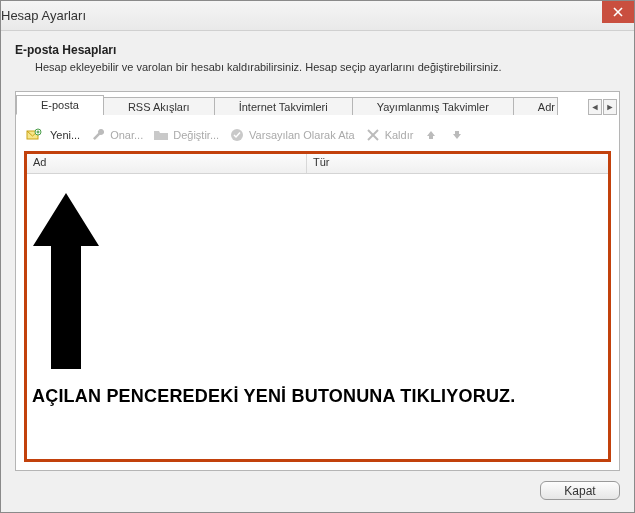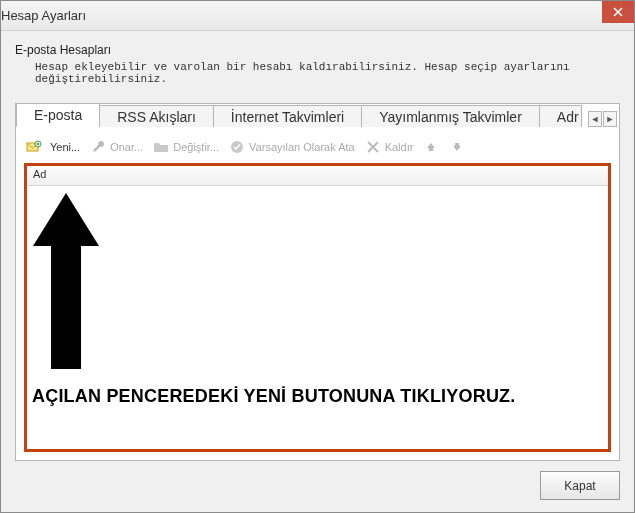--- a/index.html
+++ b/index.html
@@ -56,31 +56,30 @@
   .win-close svg { stroke: #fff; }
 
   .content {
     flex: 1;
     padding: 12px 14px 12px 14px;
     display: flex;
     flex-direction: column;
     position: relative;
   }
   .heading {
-    font-weight: normal;
+    font-weight: bold;
     font-size: 12px;
     color: #222;
     margin-bottom: 4px;
   }
   .subheading {
     font-size: 11px;
     color: #333;
     margin-left: 20px;
     margin-bottom: 18px;
-    font-family: Liberation Mono, monospace;
   }
 
   .tabs-wrap {
     border: 1px solid #b5b5b5;
     background: #fff;
     flex: 1;
     display: flex;
     flex-direction: column;
     position: relative;
   }
@@ -88,22 +87,22 @@
     display: flex;
     align-items: flex-end;
     height: 24px;
     margin-top: -1px;
     position: relative;
   }
   .tab {
     border: 1px solid #b5b5b5;
     border-bottom: none;
     background: #f4f4f4;
-    padding: 3px 17px;
-    font-size: 14px;
+    padding: 3px 24px;
+    font-size: 11px;
     margin-left: -1px;
     white-space: nowrap;
     color: #333;
     position: relative;
     top: 1px;
   }
   .tab:first-child { margin-left: 0; }
   .tab.active {
     background: #fff;
     border-bottom: 1px solid #fff;
@@ -181,27 +180,27 @@
 
   .lv-body { position: absolute; top:20px; left:0; right:0; bottom:0; }
 
   .footer {
     display: flex;
     justify-content: flex-end;
     padding: 10px 0 0 0;
   }
   .btn {
     min-width: 80px;
-    height: 29px;
+    height: 19px;
     border: 1px solid #9a9a9a;
     background: linear-gradient(#fdfdfd, #e6e6e6);
     font-size: 12px;
     color: #333;
     padding: 0 12px;
-    border-radius: 0;
+    border-radius: 6px;
   }
 
   
   .arrow-overlay {
     position: absolute;
     left: 30px;
     top: 160px;
     pointer-events: none;
   }
   .annotation-text {
@@ -319,20 +318,21 @@
                   <path d="M7 11L3 6h2V3h4v3h2z" fill="#bbb"></path>
                 </svg>
             </span>
           </div>
 
         </div>
 
         <div class="listview">
           <div class="lv-header">
             <div class="lv-col">Ad</div>
+            <div class="lv-col">Tür</div>
           </div>
           <div class="lv-body"></div>
         </div>
 
       </div>
 
     </div>
 
     <div class="footer">
       <button class="btn">Kapat</button>

